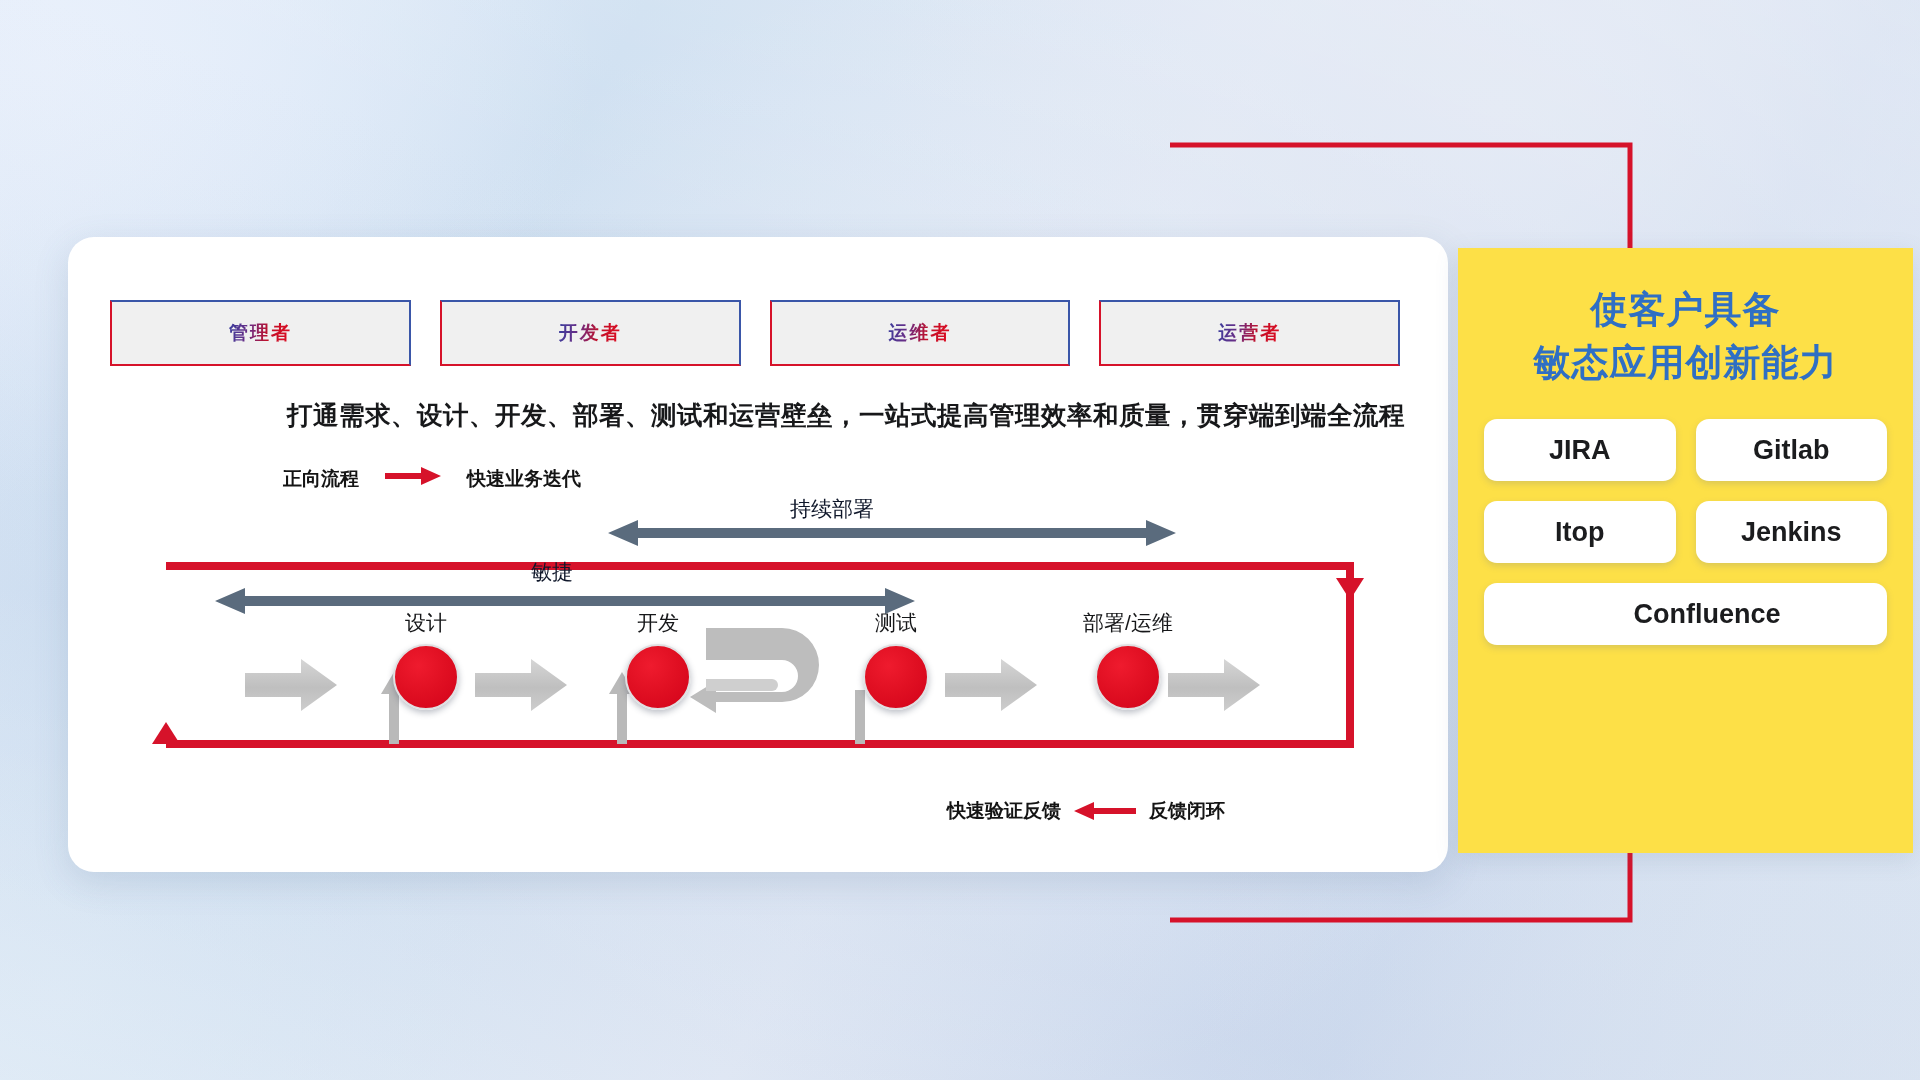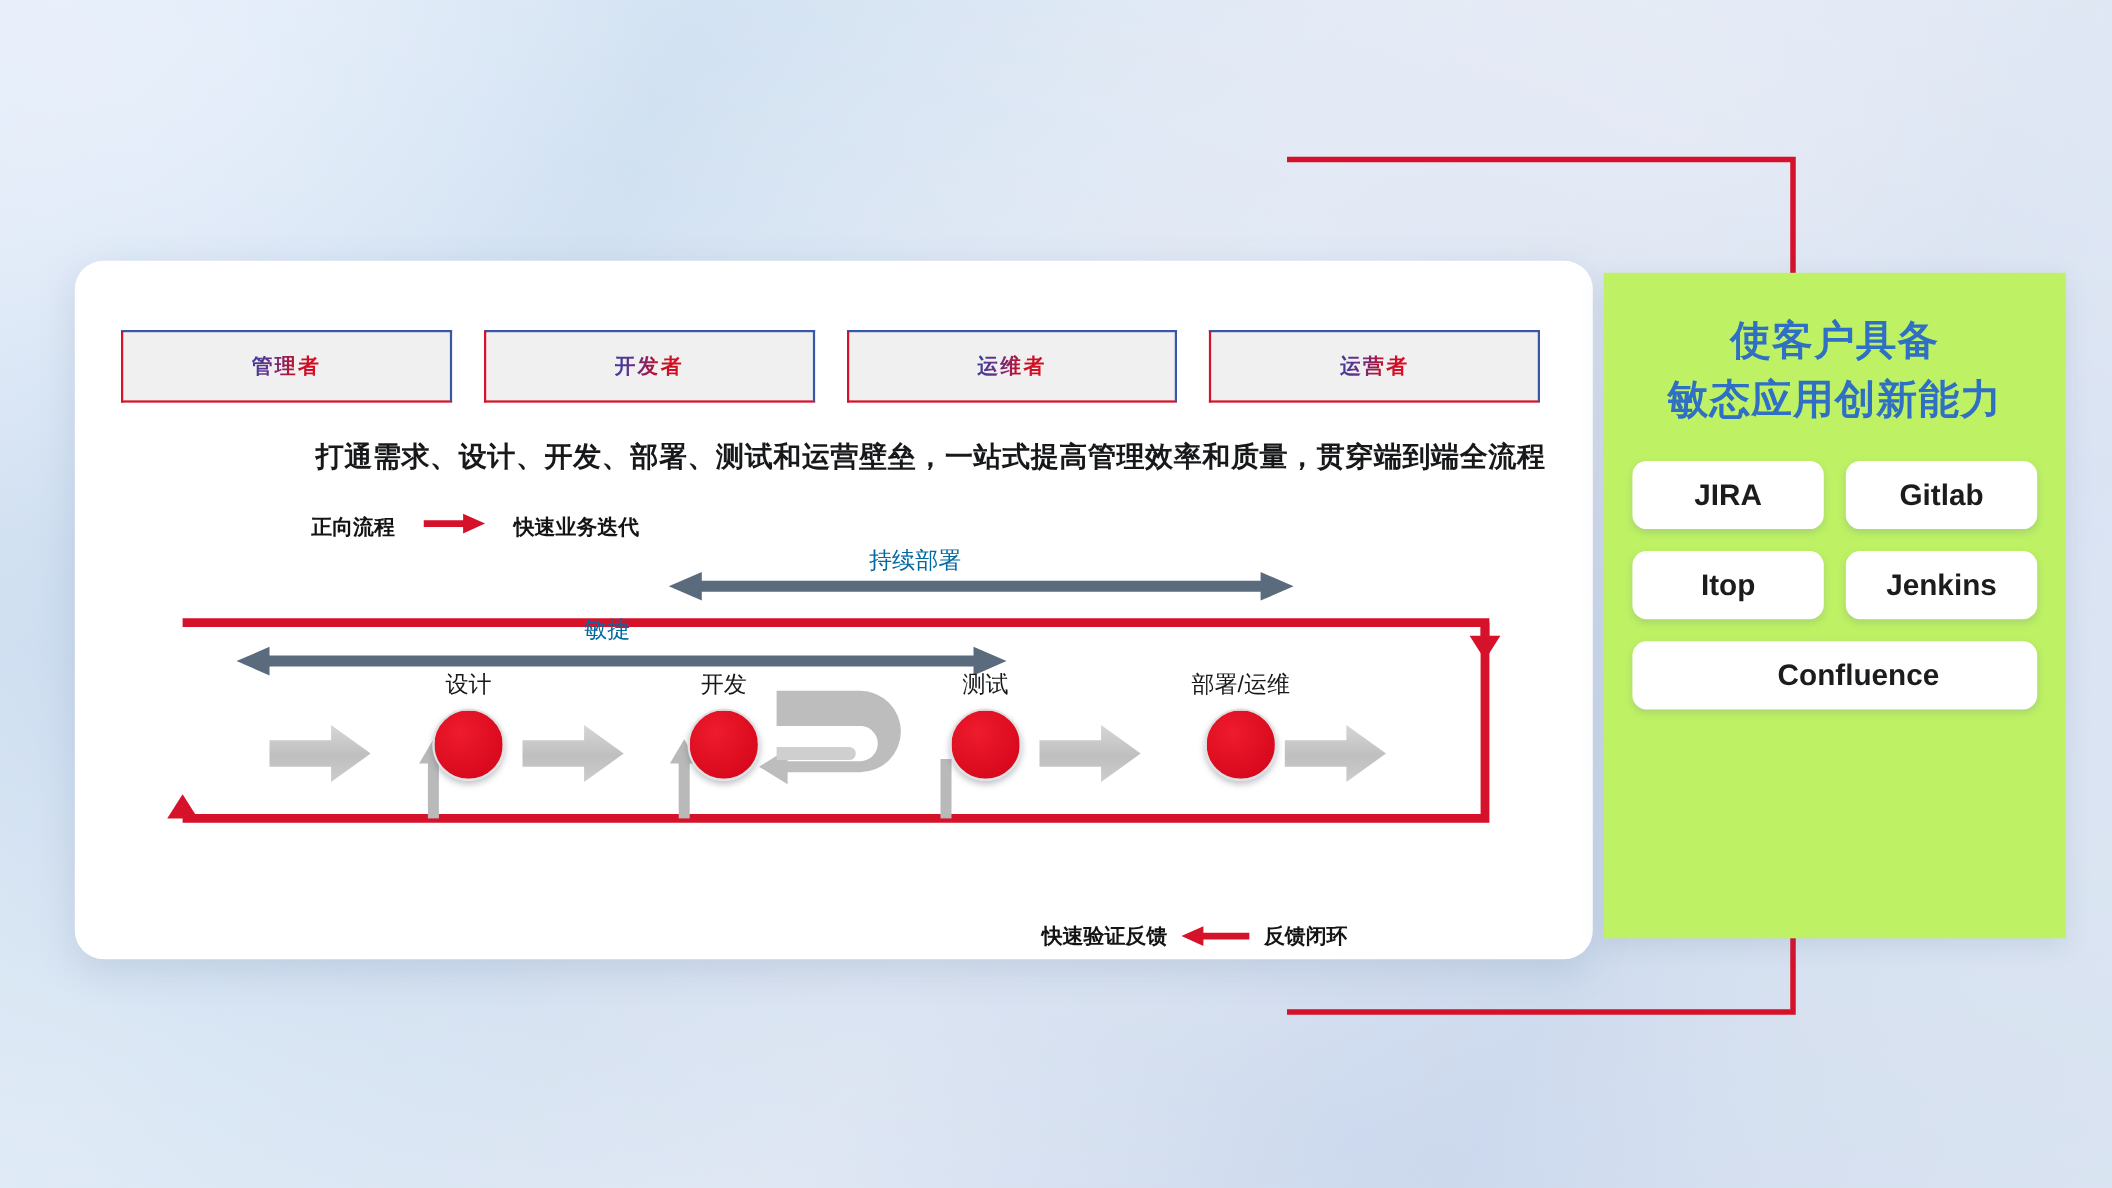--- a/index.html
+++ b/index.html
@@ -39,39 +39,39 @@
 
   
   #desc{position:absolute;left:68px;top:398px;width:1556px;text-align:center;z-index:6;
         font-size:25.5px;font-weight:700;color:#17181a;letter-spacing:.5px;white-space:nowrap;}
 
   
   #legend-fwd{position:absolute;left:283px;top:466px;display:flex;gap:26px;z-index:6;}
   #legend-fwd .lbl{font-size:19px;font-weight:700;color:#141414;white-space:nowrap;}
 
   
-  #legend-fb{position:absolute;left:947px;top:798px;display:flex;align-items:center;gap:13px;z-index:6;margin-top:40px;}
+  #legend-fb{position:absolute;left:947px;top:798px;display:flex;align-items:center;gap:13px;z-index:6;}
   #legend-fb .lbl{font-size:19px;font-weight:700;color:#141414;white-space:nowrap;}
 
   
-  .span-label{position:absolute;font-size:21px;font-weight:400;color:#0369a1;z-index:7;white-space:nowrap;}
+  .span-label{position:absolute;font-size:21px;font-weight:400;color:#0f172a;z-index:7;white-space:nowrap;}
   #lbl-cd{left:790px;top:495px;}
   #lbl-agile{left:531px;top:558px;}
 
   
   #pipeline{position:absolute;left:68px;top:612px;width:1380px;height:110px;z-index:6;}
   .stage{position:absolute;width:120px;text-align:center;}
   .stage .name{font-size:21px;color:#161719;white-space:nowrap;line-height:1;}
   .stage .dot{width:62px;height:62px;border-radius:50%;margin:11px auto 0;
        background:radial-gradient(circle at 38% 32%, #ef1b2e 0%, #e00f22 48%, #d2021a 100%);
        border:2px solid #dfe0e2;box-shadow:0 3px 6px rgba(60,70,90,.33);}
 
   
-  #tools{position:absolute;left:1458px;top:248px;width:420px;height:605px;
-         background:#bef264;box-shadow:0 6px 22px rgba(80,105,140,.15);z-index:5;}
+  #tools{position:absolute;left:1458px;top:248px;width:455px;height:605px;
+         background:#fde047;box-shadow:0 6px 22px rgba(80,105,140,.15);z-index:5;}
   #tools h1{margin:0;padding:36px 0 0;text-align:center;font-size:37px;line-height:1.42;
             font-weight:700;color:#2f6fc4;letter-spacing:1px;}
   #tools h1 .l2{display:block;}
   #tool-grid{display:flex;flex-wrap:wrap;gap:20px;padding:30px 26px 0;}
   .tool{background:#fff;border-radius:13px;height:62px;display:flex;align-items:center;justify-content:center;
         font-size:27px;font-weight:700;color:#1b1c1e;box-shadow:0 3px 7px rgba(95,115,145,.22);}
   .tool.half{width:calc(50% - 10px);}
   .tool.full{width:100%;padding-left:43px;}
 </style>
 </head>

